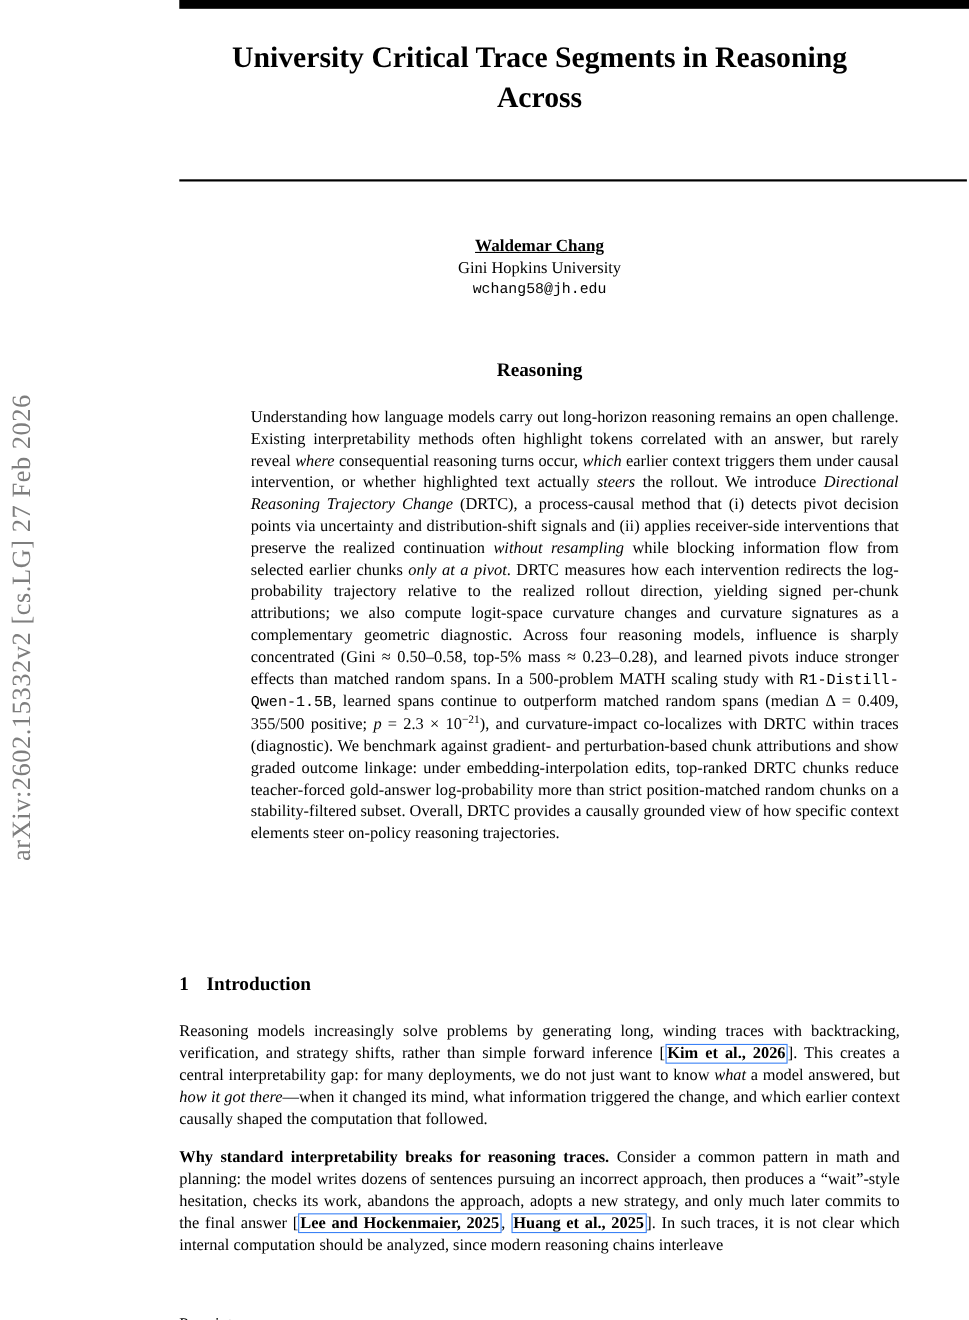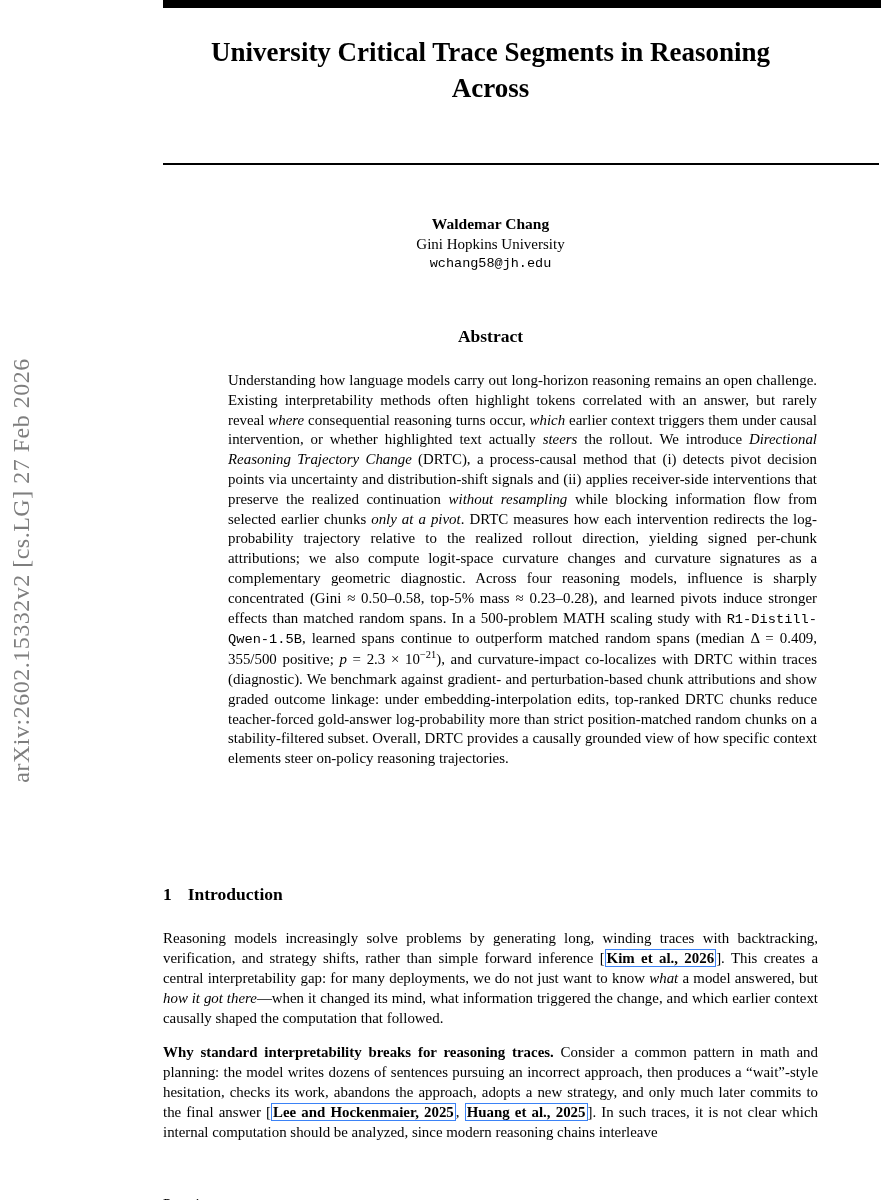--- a/index.html
+++ b/index.html
@@ -46,21 +46,21 @@
     background: #000000;
   }
   .author-block {
     position: absolute;
     top: 214px; left: 163px;
     width: 655px;
     text-align: center;
     font-size: 15px;
     line-height: 20px;
   }
-  .author-name { font-weight: bold; font-size: 15.5px; }
+  .author-name { font-weight: bold; font-size: 15.5px; text-decoration: underline; }
   .author-email {
     font-family: "Liberation Mono", "DejaVu Sans Mono", monospace;
     font-size: 13.5px;
   }
   .abstract-heading {
     position: absolute;
     top: 326px; left: 163px;
     width: 655px;
     text-align: center;
     font-weight: bold;
@@ -125,21 +125,21 @@
   </div>
 
   <div class="title-rule"></div>
 
   <div class="author-block">
     <div class="author-name">Waldemar Chang</div>
     <div class="author-affiliation">Gini Hopkins University</div>
     <div class="author-email">wchang58@jh.edu</div>
   </div>
 
-  <div class="abstract-heading">Abstract</div>
+  <div class="abstract-heading">Reasoning</div>
 
   <div class="abstract-body"><span>Understanding how language models carry out long-horizon reasoning remains an open challenge. Existing interpretability methods often highlight tokens correlated with an answer, but rarely reveal </span><span class="seg-i">where</span><span> consequential reasoning turns occur, </span><span class="seg-i">which</span><span> earlier context triggers them under causal intervention, or whether highlighted text actually </span><span class="seg-i">steers</span><span> the rollout. We introduce </span><span class="seg-i">Directional Reasoning Trajectory Change</span><span> (DRTC), a process-causal method that (i) detects pivot decision points via uncertainty and distribution-shift signals and (ii) applies receiver-side interventions that preserve the realized continuation </span><span class="seg-i">without resampling</span><span> while blocking information flow from selected earlier chunks </span><span class="seg-i">only at a pivot</span><span>. DRTC measures how each intervention redirects the log-probability trajectory relative to the realized rollout direction, yielding signed per-chunk attributions; we also compute logit-space curvature changes and curvature signatures as a complementary geometric diagnostic. Across four reasoning models, influence is sharply concentrated (Gini ≈ 0.50–0.58, top-5% mass ≈ 0.23–0.28), and learned pivots induce stronger effects than matched random spans. In a 500-problem MATH scaling study with </span><span class="seg-tt">R1-Distill-Qwen-1.5B</span><span>, learned spans continue to outperform matched random spans (median Δ = 0.409, 355/500 positive; </span><span class="seg-i">p</span><span> = 2.3 × 10</span><sup class="seg-sup">−21</sup><span>), and curvature-impact co-localizes with DRTC within traces (diagnostic). We benchmark against gradient- and perturbation-based chunk attributions and show graded outcome linkage: under embedding-interpolation edits, top-ranked DRTC chunks reduce teacher-forced gold-answer log-probability more than strict position-matched random chunks on a stability-filtered subset. Overall, DRTC provides a causally grounded view of how specific context elements steer on-policy reasoning trajectories.</span></div>
 
   <div class="section-heading">
     <span class="section-number">1</span><span class="section-title">Introduction</span>
   </div>
 
   <div class="body-text">
     <p><span>Reasoning models increasingly solve problems by generating long, winding traces with backtracking, verification, and strategy shifts, rather than simple forward inference [</span><span class="seg-cite">Kim et al., 2026</span><span>]. This creates a central interpretability gap: for many deployments, we do not just want to know </span><span class="seg-i">what</span><span> a model answered, but </span><span class="seg-i">how it got there</span><span>—when it changed its mind, what information triggered the change, and which earlier context causally shaped the computation that followed.</span></p>
     <p><span class="seg-b">Why standard interpretability breaks for reasoning traces.</span><span>   Consider a common pattern in math and planning: the model writes dozens of sentences pursuing an incorrect approach, then produces a “wait”-style hesitation, checks its work, abandons the approach, adopts a new strategy, and only much later commits to the final answer [</span><span class="seg-cite">Lee and Hockenmaier, 2025</span><span>, </span><span class="seg-cite">Huang et al., 2025</span><span>]. In such traces, it is not clear which internal computation should be analyzed, since modern reasoning chains interleave</span></p>

